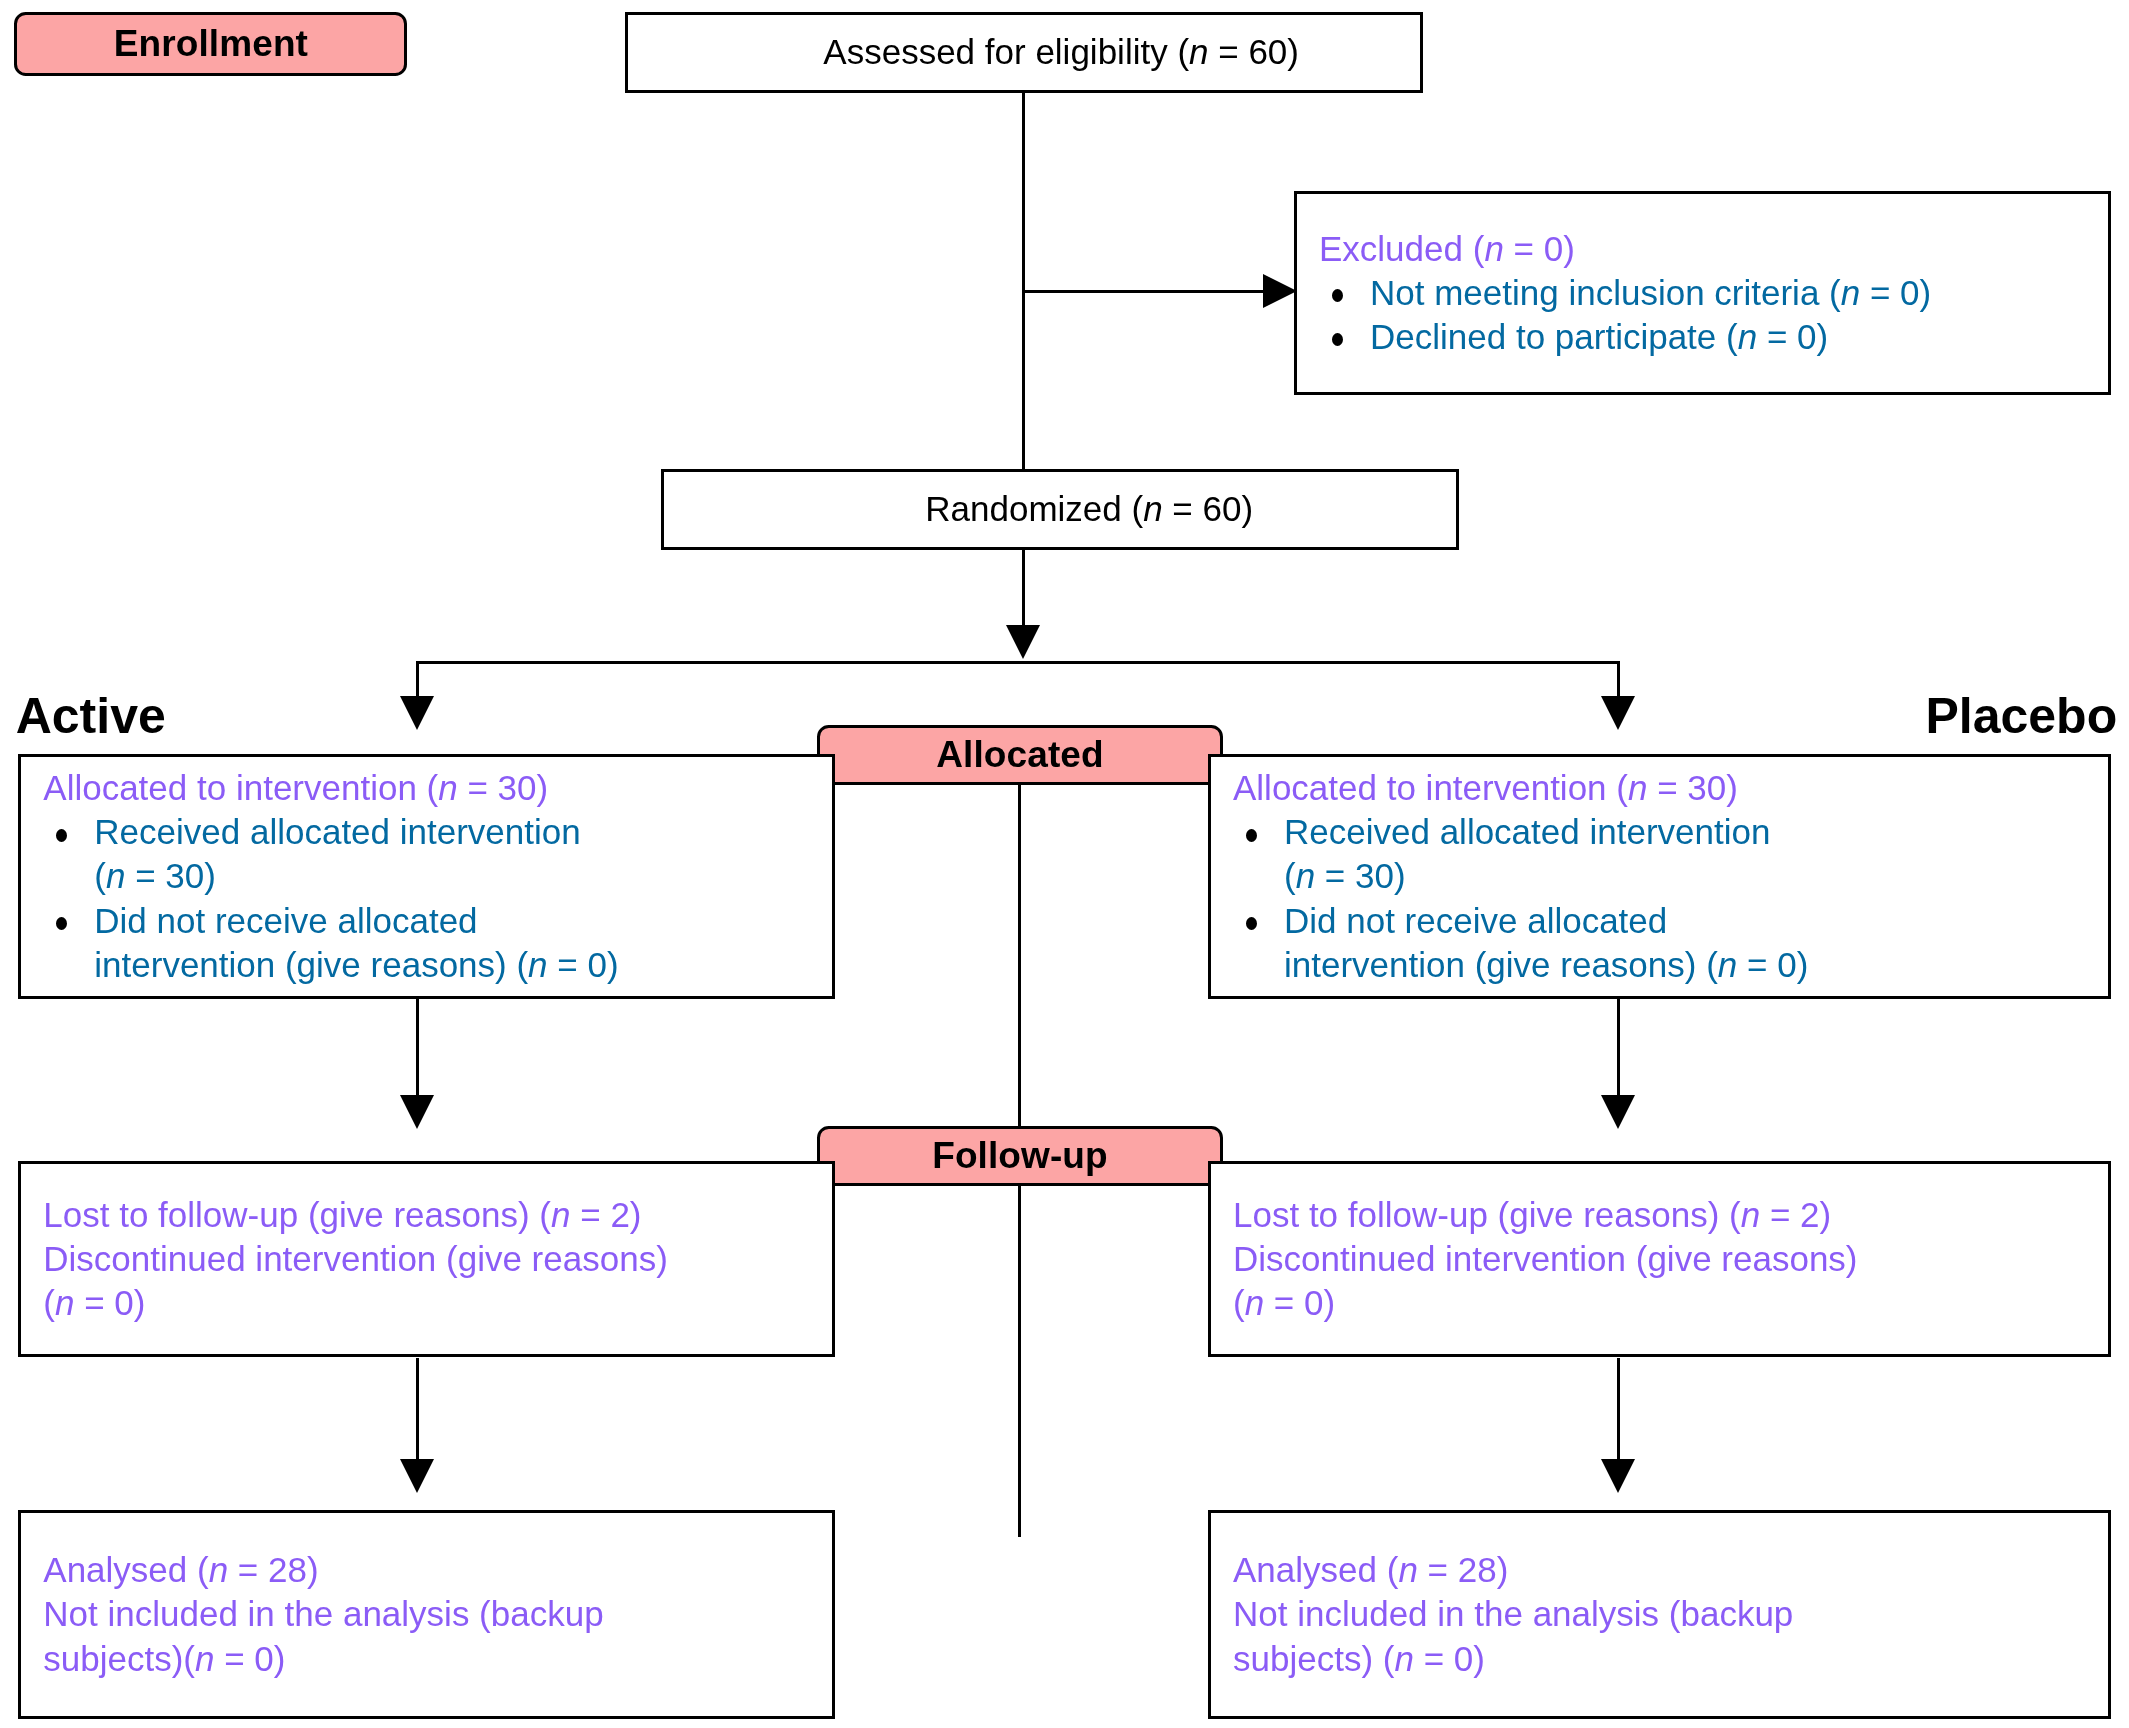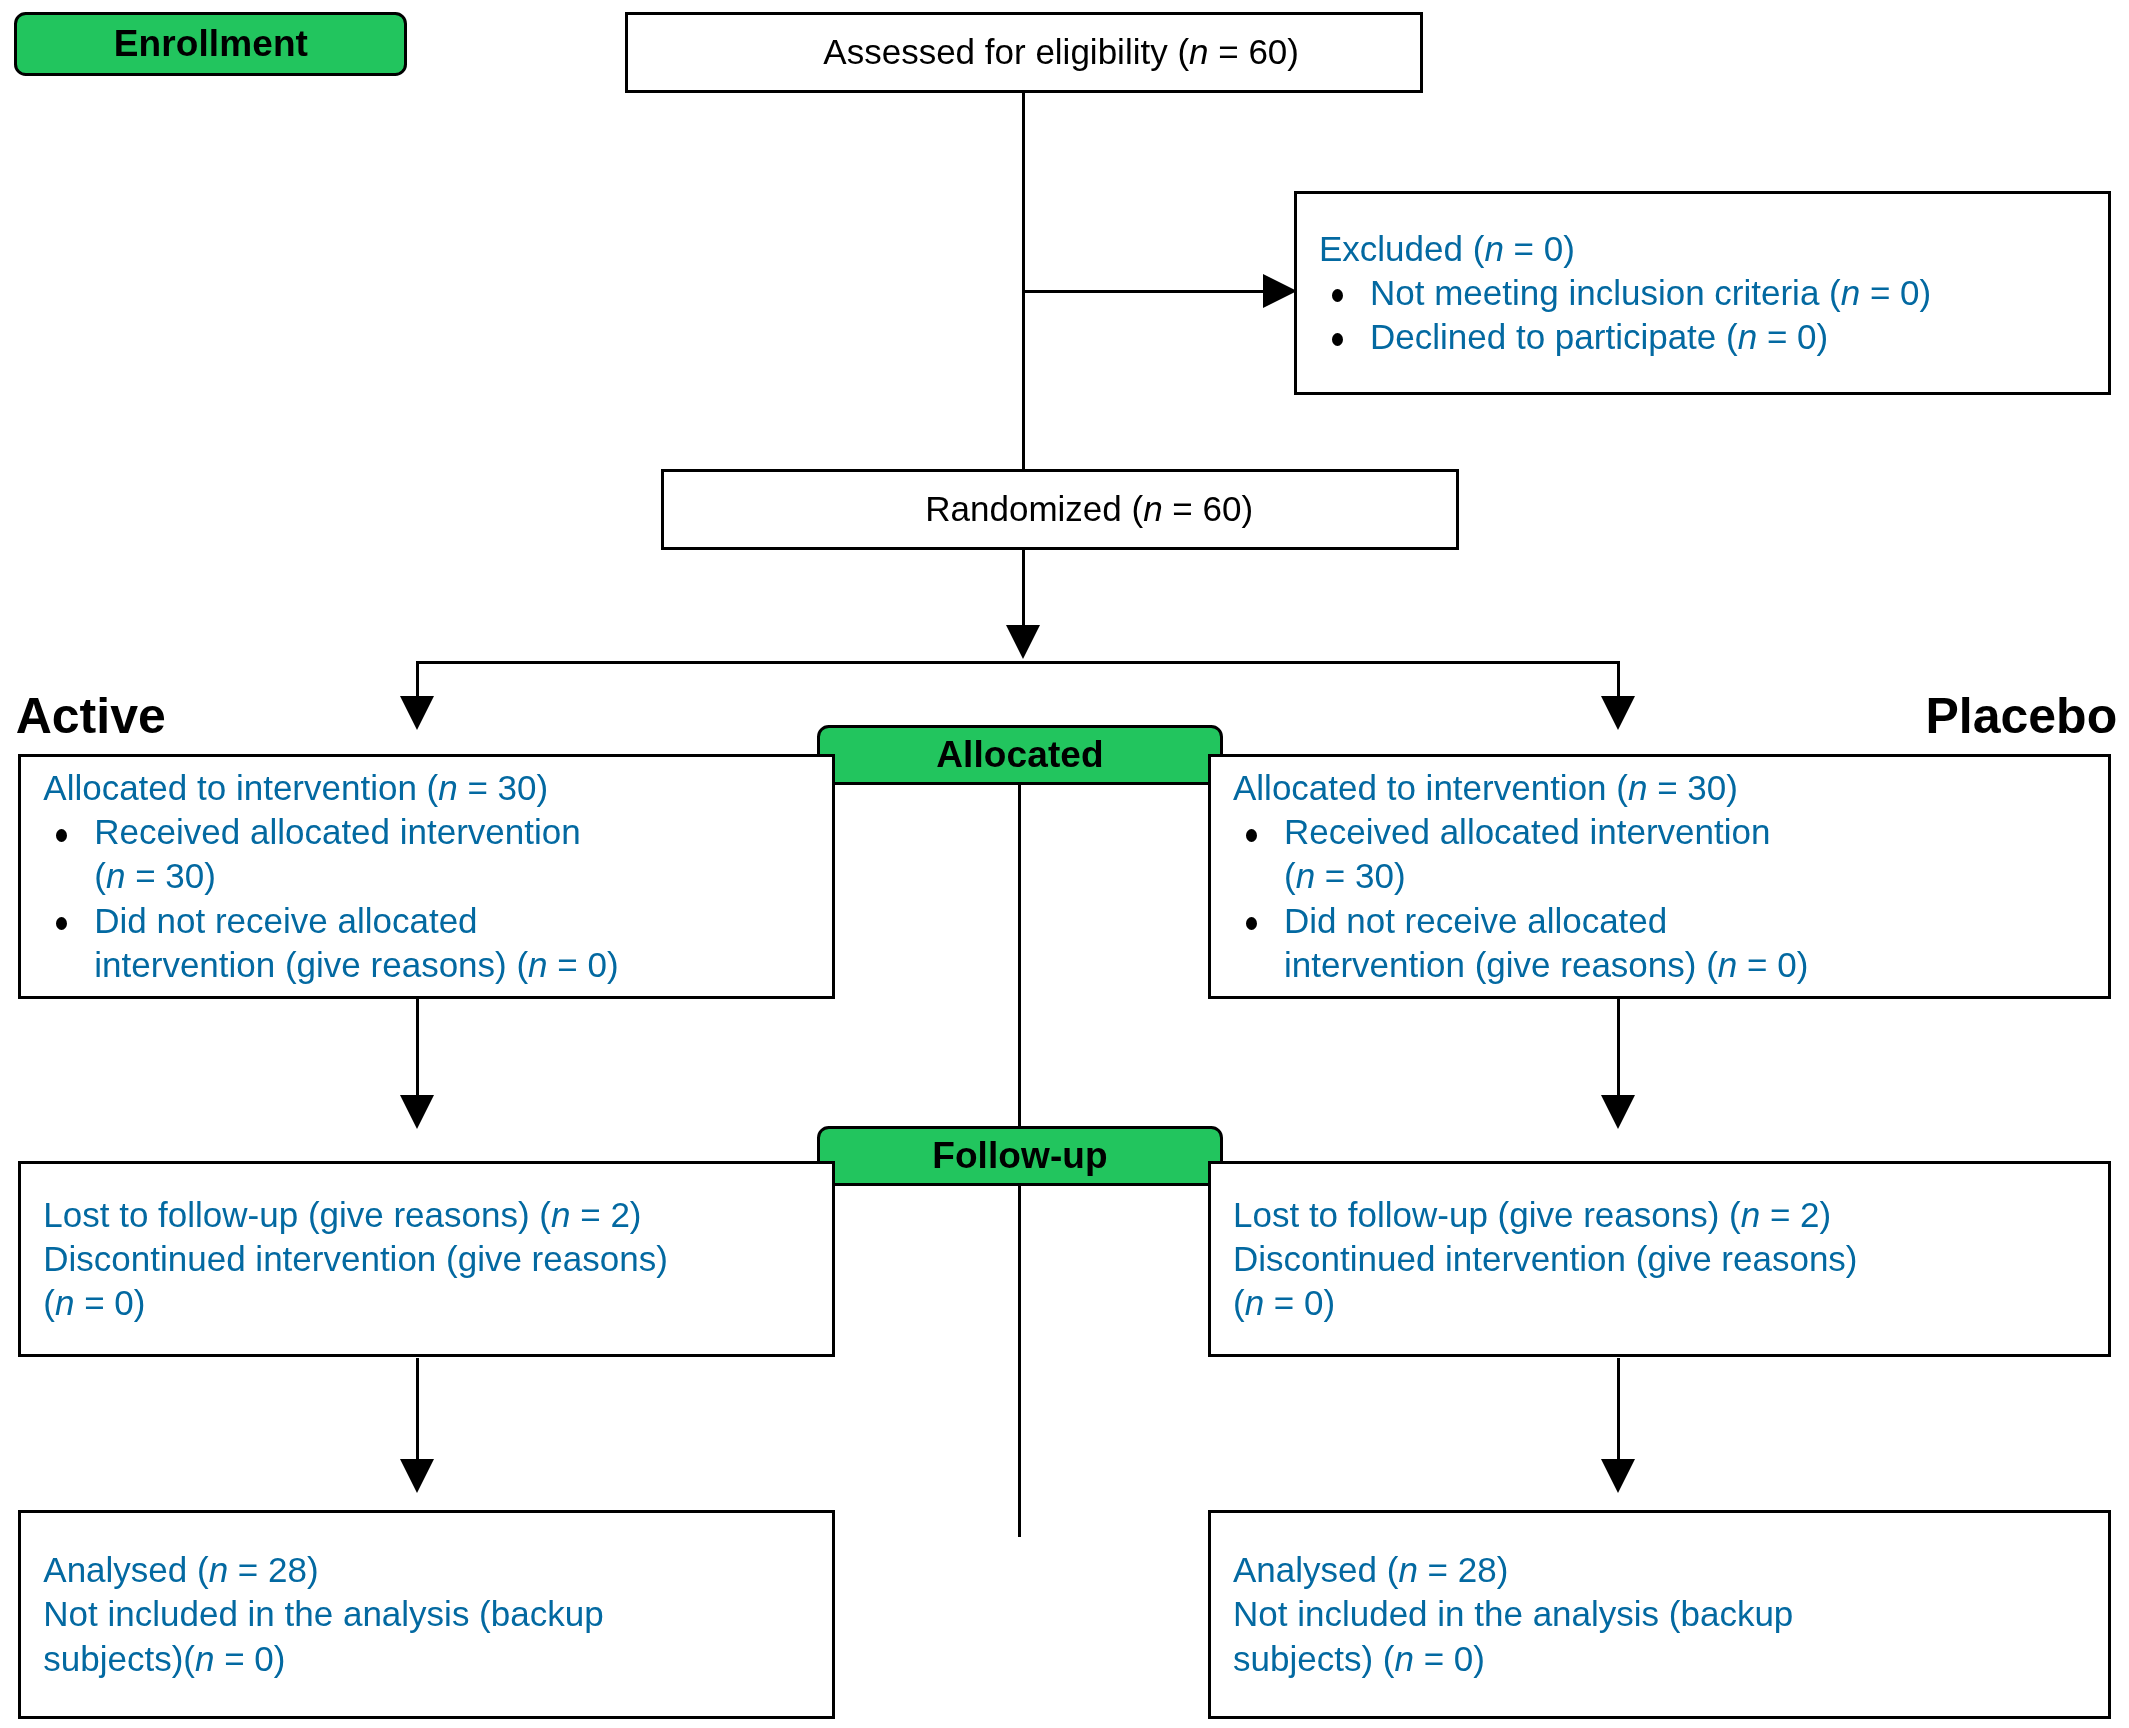--- a/index.html
+++ b/index.html
@@ -26,21 +26,21 @@
     color:#000;
     white-space:pre-wrap;
   }
   .center .txt{text-align:center;}
   .left-pad{padding:0 22px;}
   i.n{font-style:italic;}
   
   .pill{
     position:absolute;
     box-sizing:border-box;
-    background:#22c55e;
+    background:#fca5a5;
     border:3.3px solid #000000;
     border-radius:11.8px;
     display:flex;align-items:center;justify-content:center;
     font-weight:bold;
     font-size:37px;
     color:#000;
     letter-spacing:0.1px;
   }
   
   .arm-label{
@@ -79,21 +79,21 @@
     color:#0369a1;
   }
   ul.bl li::before{
     content:"";
     position:absolute;
     left:13px;top:18.3px;
     width:11px;height:13px;
     background:#000;
     border-radius:50%;
   }
-  .line{font-size:35px;line-height:1.26;color:#0369a1;}
+  .line{font-size:35px;line-height:1.26;color:#8b5cf6;}
 </style>
 </head>
 <body>
 
 <div id="canvas">
 
   <div class="pill" style="left:14.4px;top:11.8px;width:393px;height:64px;">
     <span>Enrollment</span>
   </div>
 

